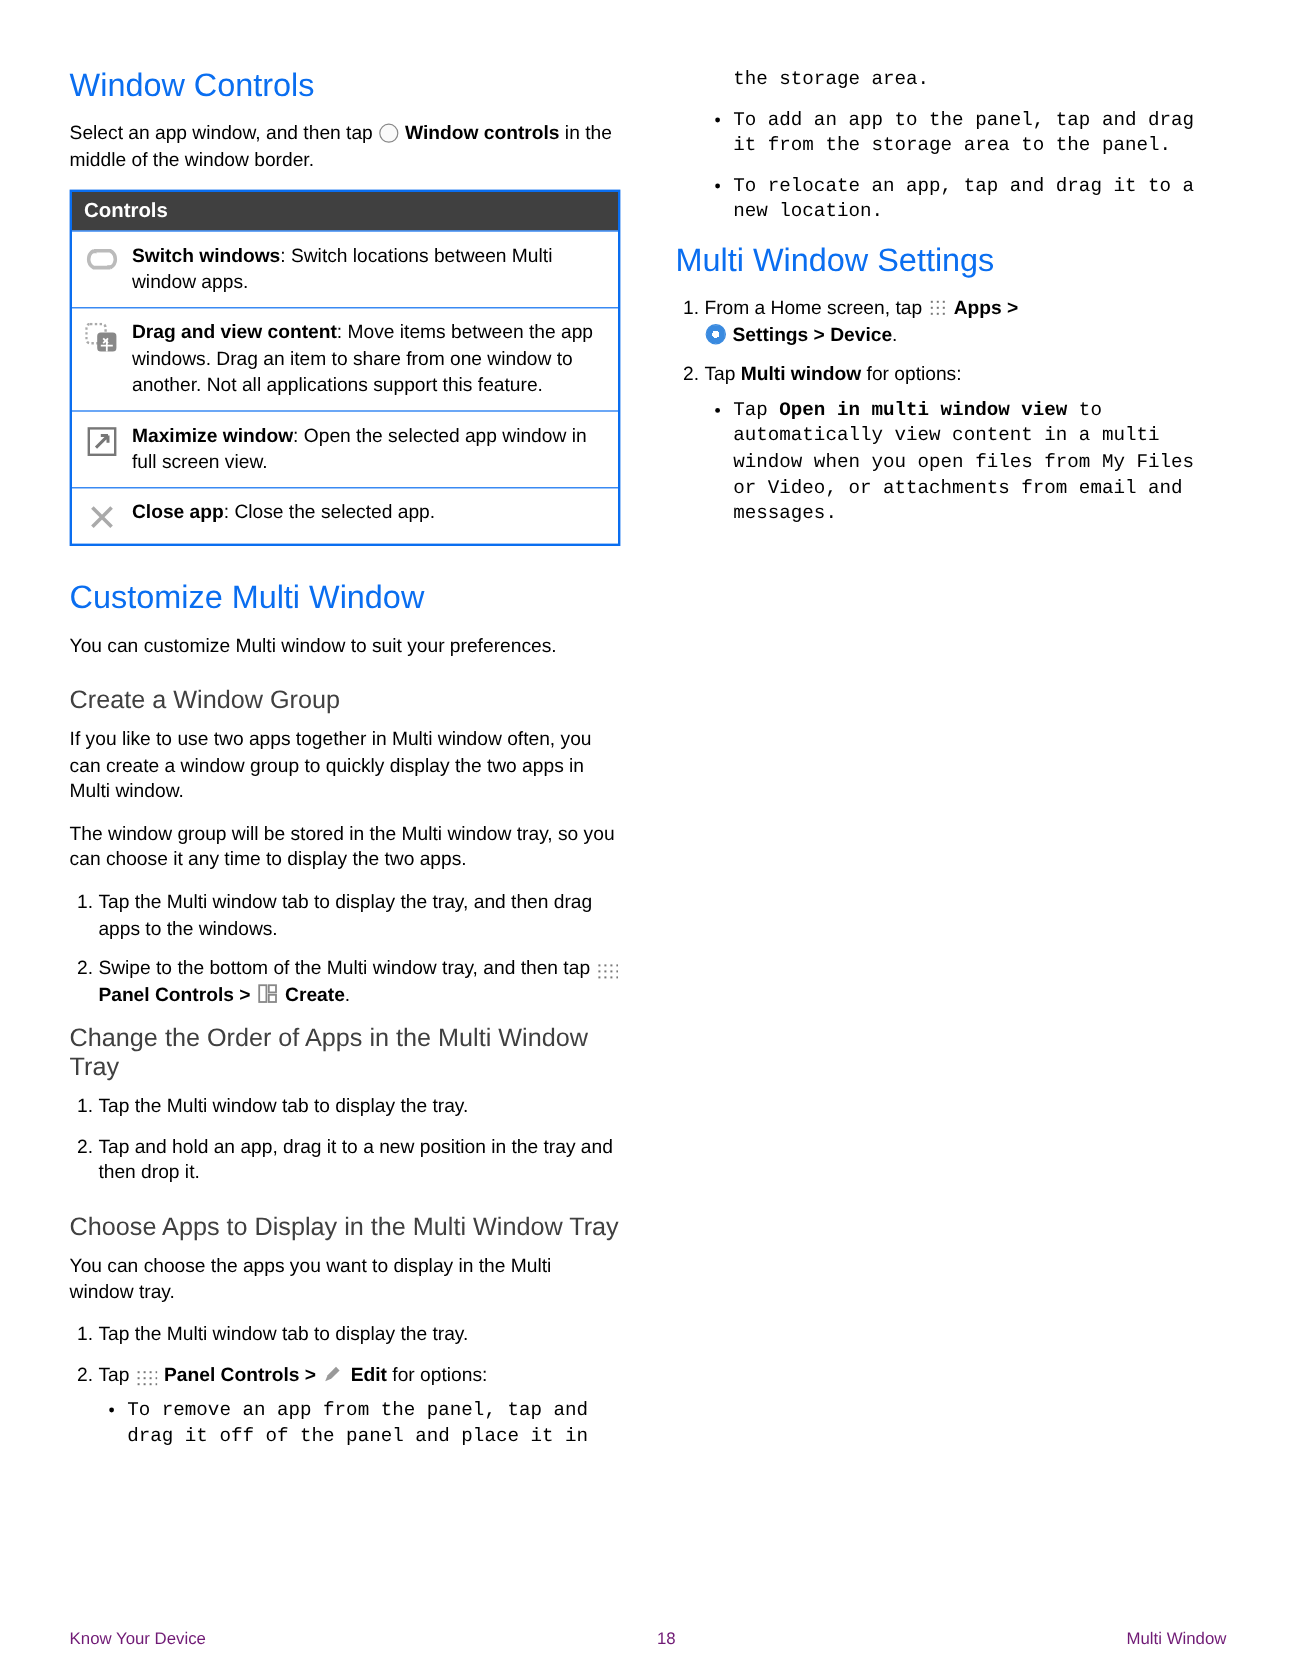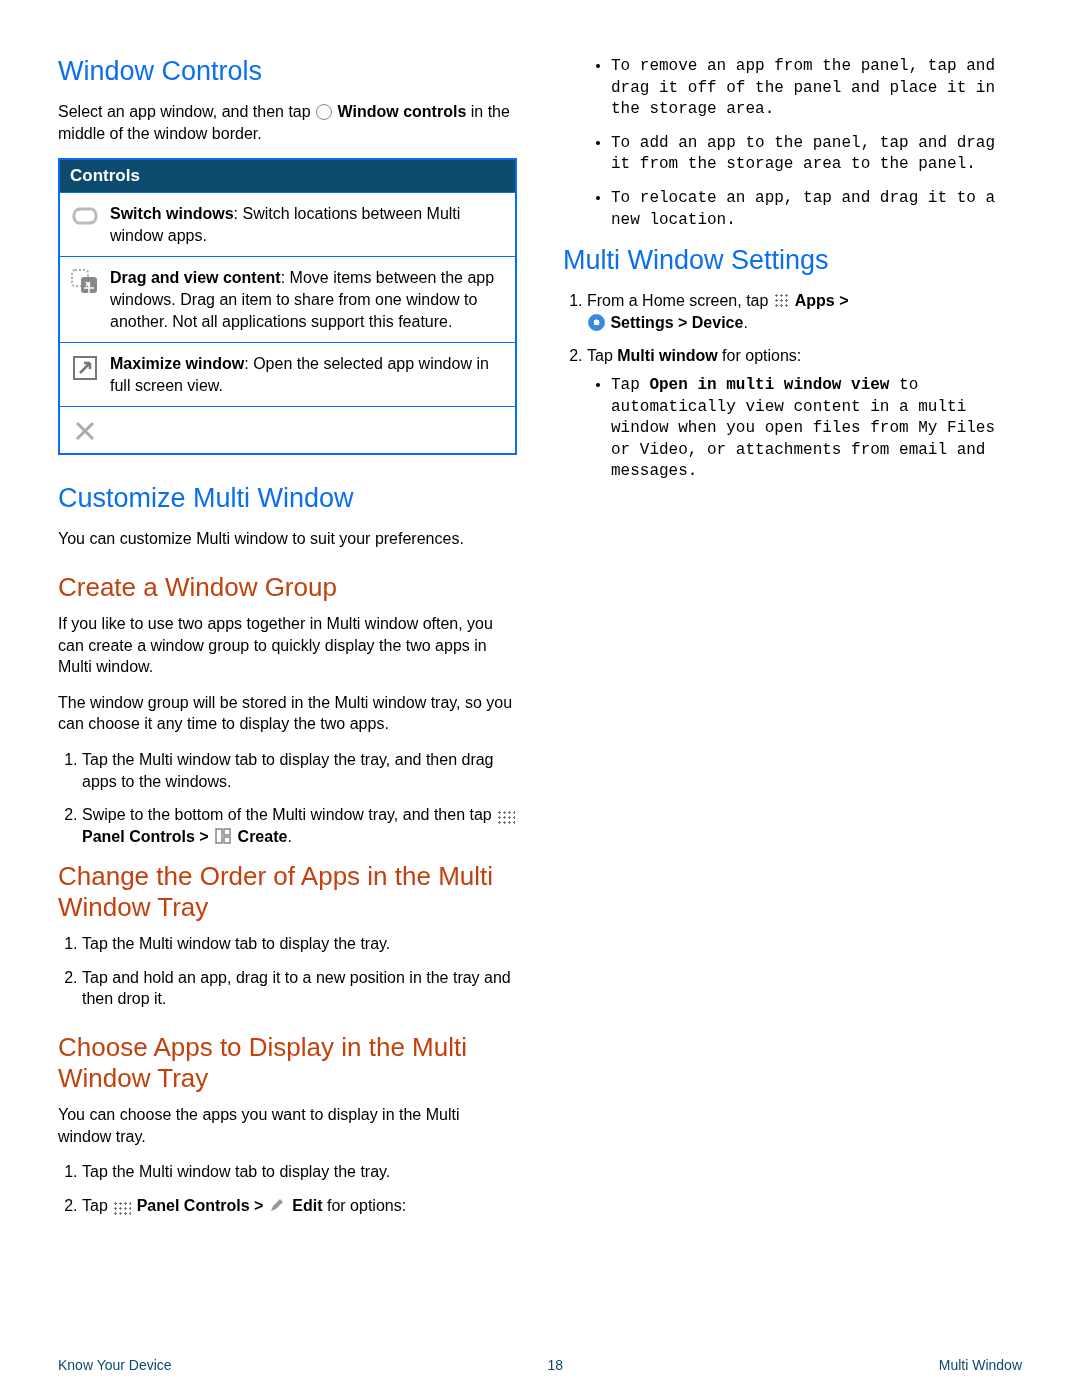--- a/index.html
+++ b/index.html
@@ -21,35 +21,35 @@
     column-fill: auto;
     height: 1280px;
   }
   h1.section {
     color: #0a6ef0;
     font-size: 27px;
     font-weight: 400;
     margin: 0 0 14px 0;
   }
   h2.sub {
-    color: #c2410c;
-    font-size: 26px;
+    color: #404040;
+    font-size: 21px;
     font-weight: 400;
     margin: 22px 0 10px 0;
   }
   p { margin: 0 0 14px 0; line-height: 1.35; }
   ol { padding-left: 24px; margin: 8px 0 14px 0; }
   ol > li { margin-bottom: 12px; line-height: 1.35; }
   ul.disc { list-style: disc; padding-left: 24px; margin: 8px 0 4px 0; }
   ul.disc > li { margin-bottom: 12px; line-height: 1.35; font-family: Liberation Mono, monospace; }
 
   
   .controls-box { border: 2px solid #0a6ef0; margin: 10px 0 28px 0; break-inside: avoid; }
   .controls-header {
-    background: #0c4a6e;
+    background: #404040;
     color: #fff;
     font-weight: bold;
     padding: 6px 10px;
     font-size: 17px;
   }
   .control-row {
     display: flex;
     align-items: flex-start;
     padding: 10px 10px;
     border-top: 1.5px solid #0a6ef0;
@@ -87,21 +87,21 @@
     background: radial-gradient(circle at center, #fff 3px, #3a8adf 3px);
     border: 1px solid #3a8adf;
   }
 
   .footer {
     position: absolute;
     left: 0; right: 0; bottom: 24px;
     display: flex;
     justify-content: space-between;
     padding: 0 58px;
-    color: #0c4a6e;
+    color: #701a75;
     font-size: 14px;
   }
   svg { display:block; }
   b { font-weight: bold; }
 </style>
 </head>
 <body>
 
 <div class="page">
 
@@ -151,20 +151,23 @@
       <span class="control-text">
         <b>Maximize window</b><span>: Open the selected app window in full screen view.</span>
       </span>
     </div>
 
     <div class="control-row">
       <span class="control-icon">
         <svg width="24" height="24" viewBox="0 0 24 24">
             <path d="M4 4 L20 20 M20 4 L4 20" stroke="#aaa" stroke-width="3"></path>
           </svg>
+      </span>
+      <span class="control-text">
+        <b>Close app</b><span>: Close the selected app.</span>
       </span>
     </div>
   </div>
 
   <h1 class="section">Customize Multi Window</h1>
   <p>You can customize Multi window to suit your preferences.</p>
 
   <h2 class="sub">Create a Window Group</h2>
   <p>If you like to use two apps together in Multi window often, you can create a window group to quickly display the two apps in Multi window.</p>
   <p>The window group will be stored in the Multi window tray, so you can choose it any time to display the two apps.</p>

